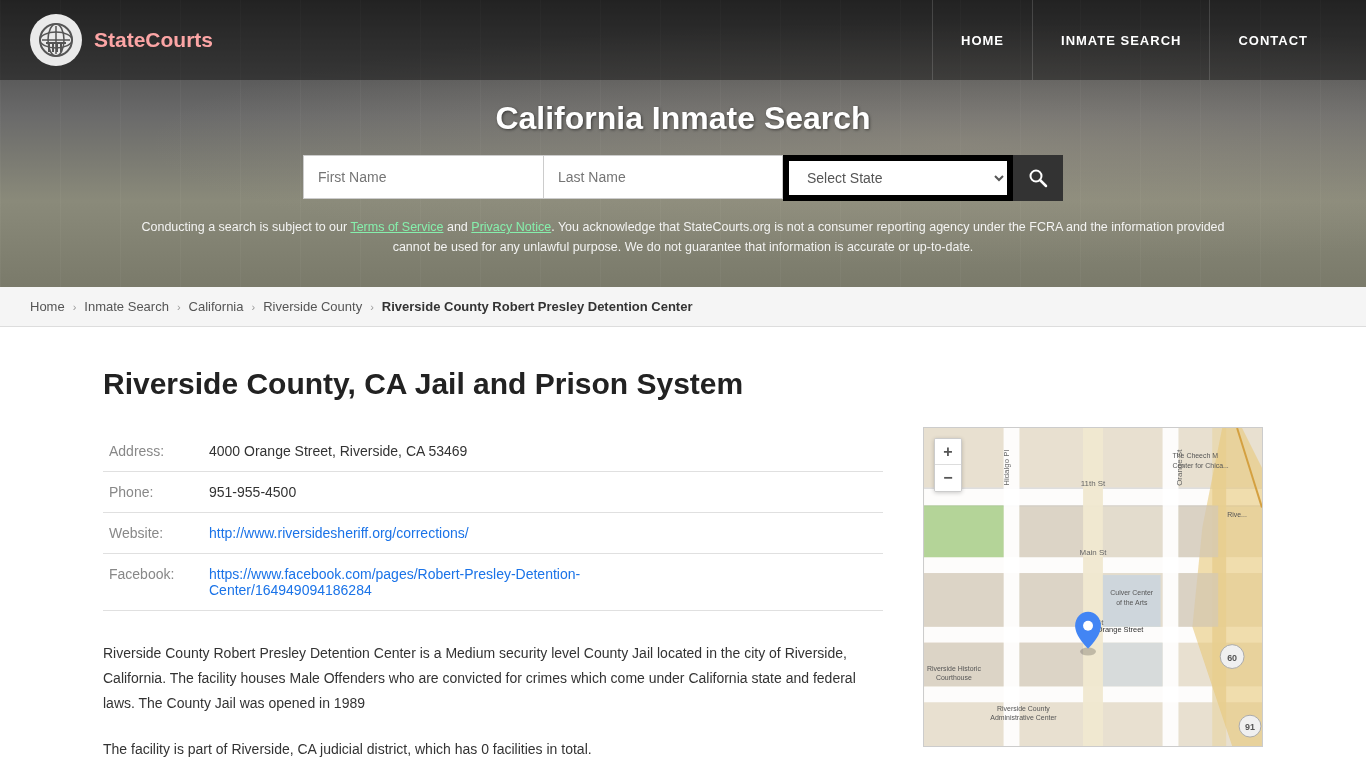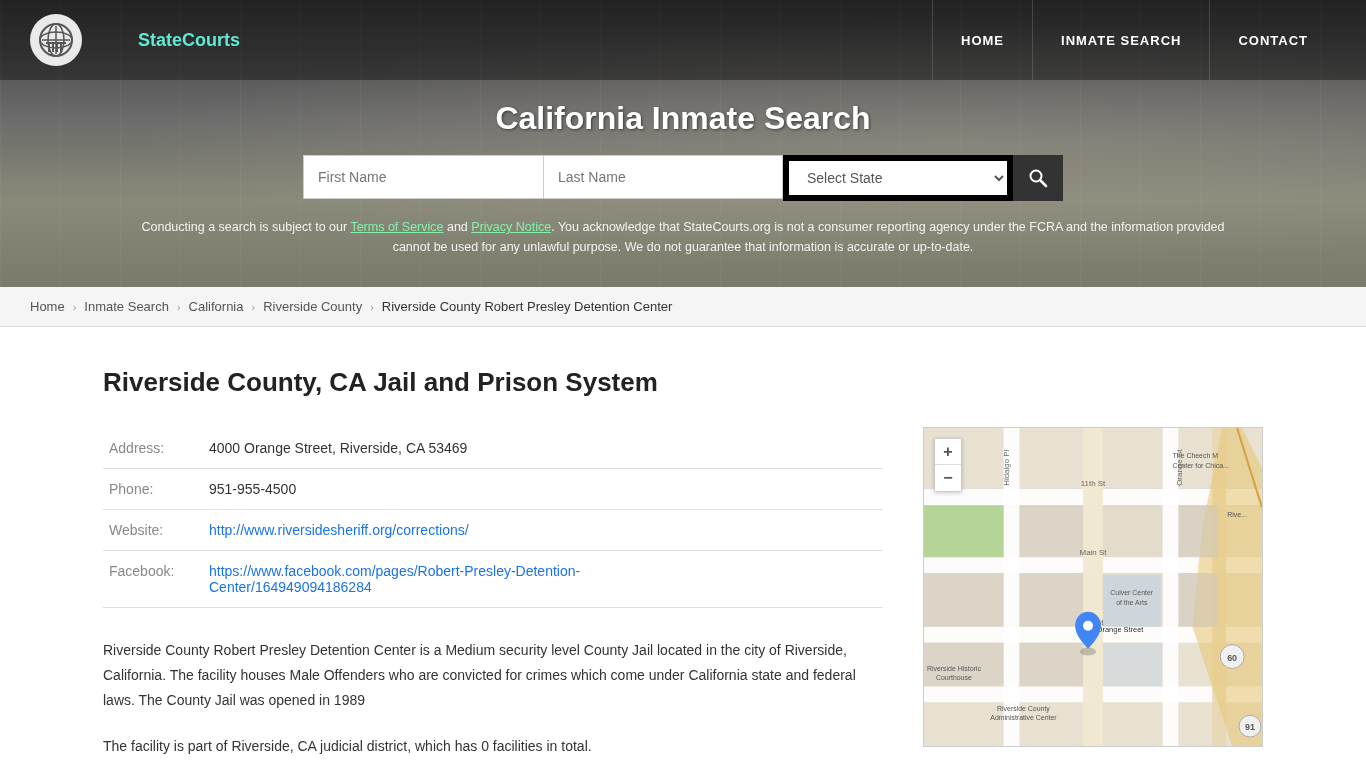--- a/index.html
+++ b/index.html
@@ -47,24 +47,23 @@
     .logo-icon {
       width: 52px;
       height: 52px;
       border-radius: 50%;
       background: rgba(255,255,255,0.9);
       display: flex;
       align-items: center;
       justify-content: center;
     }
     .logo-text {
-      color: #5eead4;
-      font-size: 18px;
+      color: #fca5a5;
+      font-size: 21px;
       font-weight: bold;
-      margin-left: 44px;
     }
     .nav-links {
       display: flex;
       gap: 0;
       align-items: center;
     }
     .nav-link {
       color: #fff;
       text-decoration: none;
       font-size: 13px;
@@ -157,36 +156,36 @@
       color: #555;
       text-decoration: none;
       cursor: pointer;
     }
     .breadcrumb-sep {
       color: #999;
       font-size: 11px;
     }
     .breadcrumb-current {
       color: #333;
-      font-weight: 400;
+      font-weight: 700;
     }
 
     
     .main-container {
       max-width: 1280px;
       margin: 0 auto;
       padding: 40px 60px;
       display: flex;
       gap: 40px;
     }
     .content-left {
       flex: 1;
     }
     .page-title {
-      font-size: 26px;
+      font-size: 30px;
       font-weight: bold;
       color: #222;
       margin-bottom: 30px;
     }
 
     .info-table {
       width: 100%;
       border-collapse: collapse;
       margin-bottom: 30px;
     }

